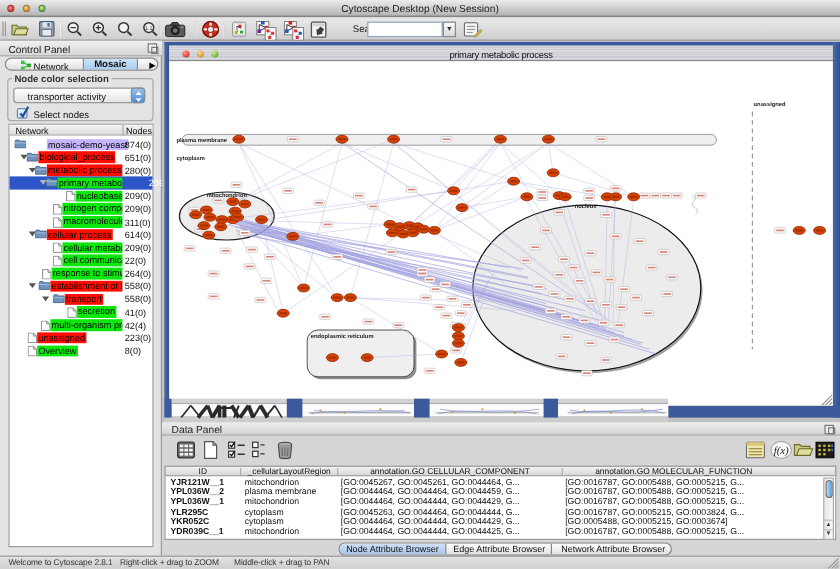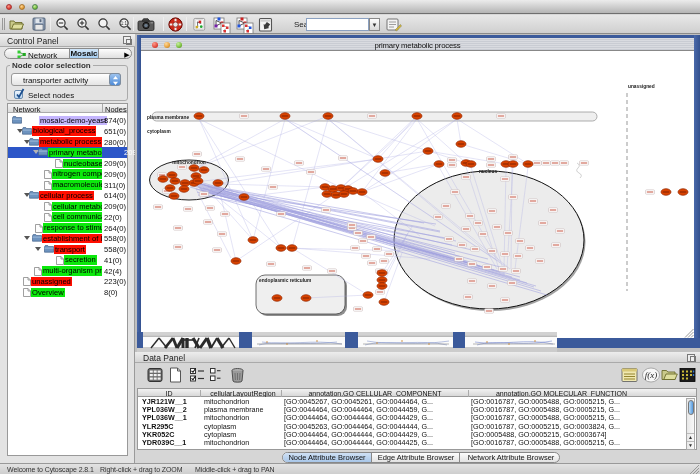--- a/index.html
+++ b/index.html
@@ -17,21 +17,21 @@
 .searcharr { position:absolute; left:369px; top:3px; width:11px; height:13px; background:linear-gradient(#fdfdfd,#d8d8d8); border:1px solid #888; font-size:6px; text-align:center; line-height:12px; color:#333; }
 .searchic { position:absolute; left:386px; top:2px; }
 
 .cpanel { position:absolute; left:0; top:34px; width:135px; height:429px; background:#e3e3e3; border-right:1px solid #9a9a9a; }
 .cptitle { position:absolute; left:0; top:0; width:135px; height:13px; background:linear-gradient(#f0f0f0,#d6d6d6); border-bottom:1px solid #aaa; font-size:8.5px; color:#222; padding:1.5px 0 0 7px; }
 .cpfloat { position:absolute; right:4px; top:2px; width:8px; height:8px; border:1px solid #777; background:#eee; }
 .cpfloat:before { content:""; position:absolute; left:1.5px; top:1.5px; width:4px; height:4px; border:1px solid #777; }
 .tabs { position:absolute; left:4px; top:14px; width:128px; height:11px; border:1px solid #8a8a8a; border-radius:5.5px; background:linear-gradient(#fdfdfd,#e0e0e0); overflow:hidden; }
 .tabseg { position:absolute; top:0; height:100%; font-size:8px; color:#111; text-align:center; }
 .tabnet { left:0; width:64px; padding-top:1px; }
-.tabmosaic { left:64px; width:30px; background:linear-gradient(#cfe4f7,#a6cdf0); border-left:1px solid #8a8a8a; border-right:1px solid #8a8a8a; font-weight:bold; padding-top:0; }
+.tabmosaic { left:64px; width:46px; background:linear-gradient(#cfe4f7,#a6cdf0); border-left:1px solid #8a8a8a; border-right:1px solid #8a8a8a; font-weight:bold; padding-top:0; }
 .tabarr { left:116px; width:12px; font-size:7px; padding-top:1.5px; color:#000; }
 .groupbox { position:absolute; left:6px; top:31px; width:122px; height:36px; border:1px solid #aaa; border-radius:3px; }
 .grouplab { position:absolute; left:10px; top:26.5px; font-size:8px; font-weight:bold; color:#333; background:#e3e3e3; padding:0 2px; }
 .combo { position:absolute; left:11px; top:39px; width:110px; height:13px; background:linear-gradient(#ffffff,#e4e4e4); border:1px solid #999; border-radius:3px; font-size:8px; color:#111; padding:1.5px 0 0 11px; }
 .combobtn { position:absolute; right:-1px; top:-1px; width:12px; height:13px; border-radius:3px; background:linear-gradient(#9cc2ee,#4f8cd8); border:1px solid #7d8da0; }
 .checkbox { position:absolute; left:14px; top:56px; width:9px; height:9px; background:linear-gradient(#eef5fd,#bcd8f2); border:1px solid #6a8cb0; border-radius:2px; }
 .checklab { position:absolute; left:28px; top:56.5px; font-size:8px; color:#111; }
 .treebox { position:absolute; left:7px; top:69px; width:121px; height:353px; background:#fff; border:1px solid #999; }
 .treehead { position:absolute; left:0; top:0; width:100%; height:9px; background:linear-gradient(#f4f4f4,#dcdcdc); border-bottom:1px solid #aaa; font-size:7.5px; color:#111; }
 .treehead .h1 { position:absolute; left:5px; top:0.5px; }
@@ -84,20 +84,21 @@
 .statusbar { position:absolute; left:0; top:463px; width:700px; height:11px; background:linear-gradient(#e2e2e2,#cecece); border-top:1px solid #999; font-size:7px; letter-spacing:-0.1px; color:#333; }
 .statusbar span { position:absolute; top:2px; }
 .resizegrip { position:absolute; right:1px; top:1px; width:9px; height:9px; }
 </style></head>
 <body>
 <div class="app">
   <div class="titlebar">
     <span class="tl" style="left:6px; background:radial-gradient(circle at 35% 30%,#ff9a8a,#e1483c 60%,#9c2018); border:0.5px solid #a33;"></span>
     <span class="tl" style="left:19px; background:radial-gradient(circle at 35% 30%,#ffd89a,#e6a13c 60%,#a06414); border:0.5px solid #a73;"></span>
     <span class="tl" style="left:32px; background:radial-gradient(circle at 35% 30%,#c8f0a0,#7bbf3e 60%,#3e7a14); border:0.5px solid #585;"></span>
+    <div class="t">Cytoscape Desktop (New Session)</div>
   </div>
   <div class="toolbar">
     <div class="grip"></div>
     <div class="tsep" style="left:50px"></div>
     <div class="tsep" style="left:133px"></div>
     <div class="tsep" style="left:163px"></div>
     <div class="tsep" style="left:186px"></div>
     <svg class="ti" style="left:9px" width="15" height="15" viewBox="0 0 15 15">
         <path d="M1 12 L1 4 L5 4 L6 5.5 L13 5.5 L13 12 Z" fill="#c9c98a" stroke="#6b6b2a" stroke-width="0.9"></path>
         <path d="M2.5 12 L4.5 7 L14.5 7 L12.5 12 Z" fill="#dede9e" stroke="#6b6b2a" stroke-width="0.9"></path>

